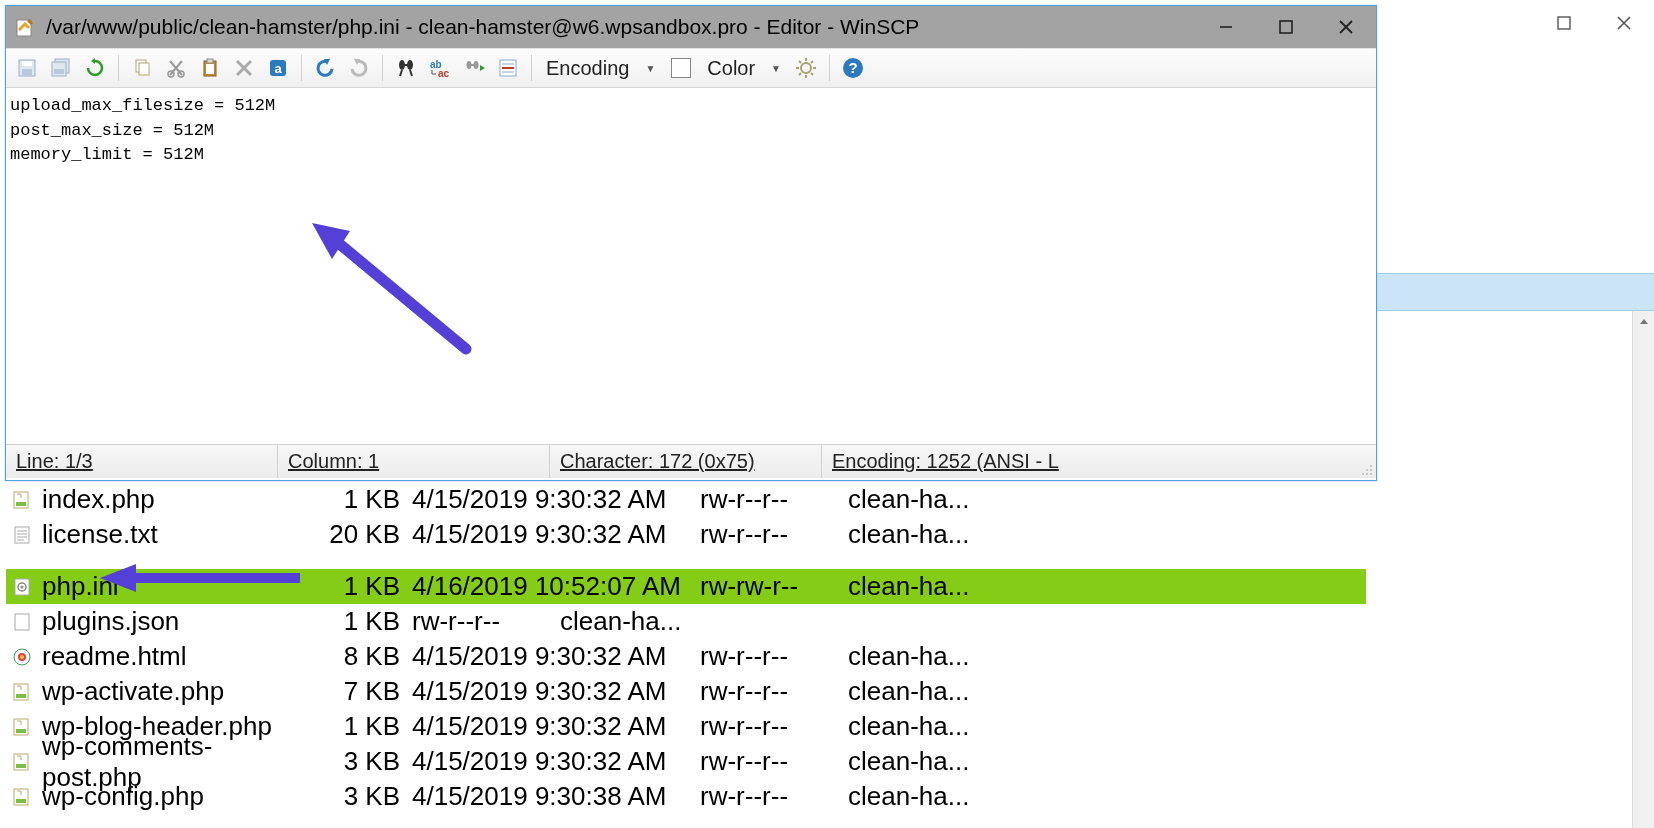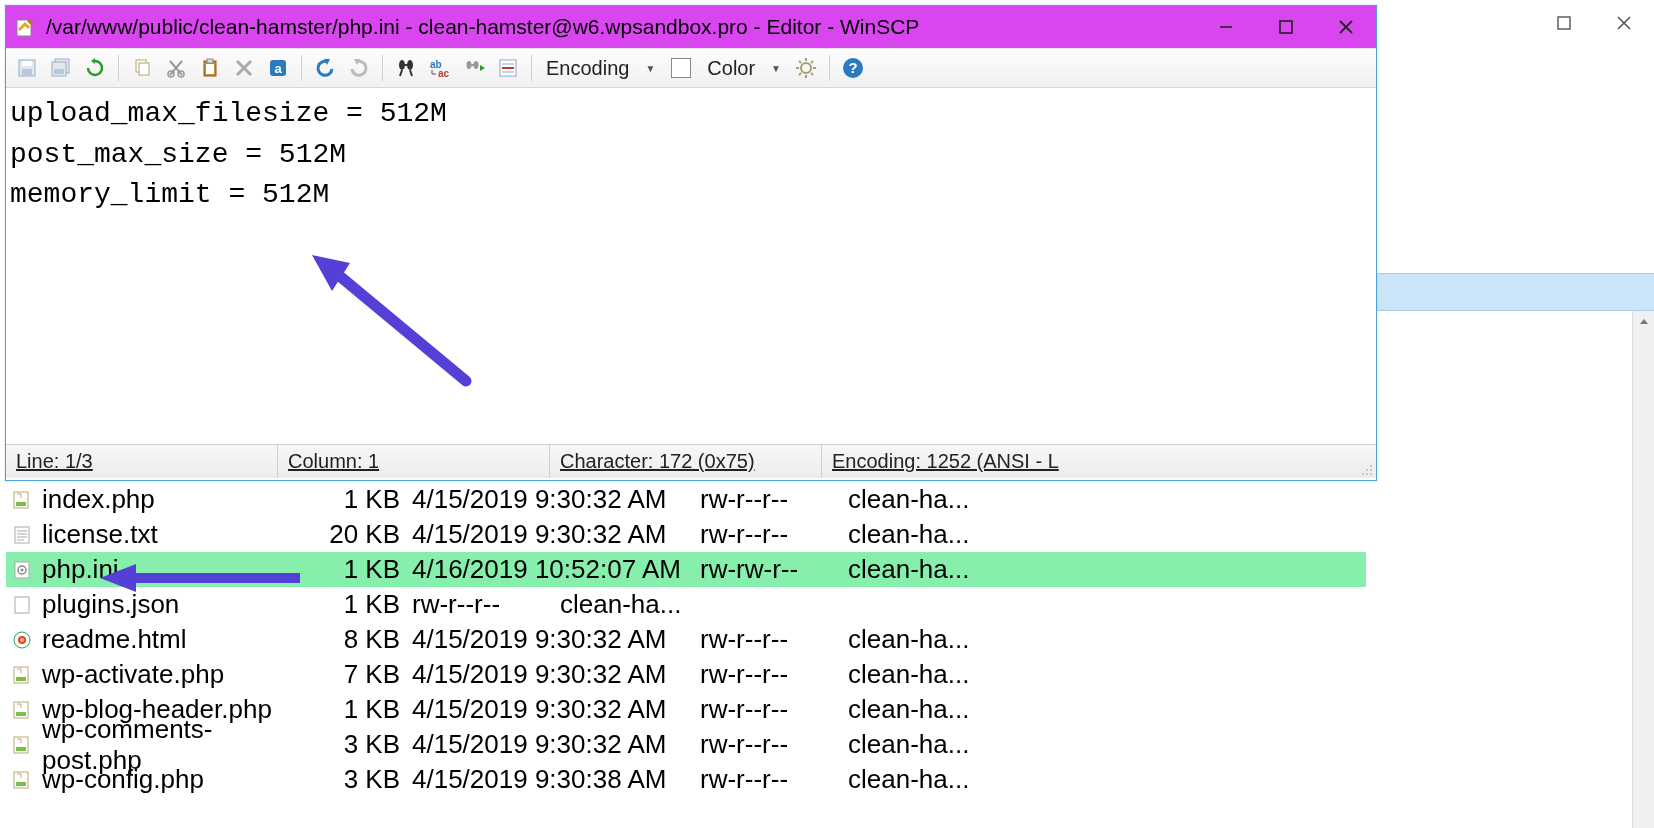--- a/index.html
+++ b/index.html
@@ -64,21 +64,21 @@
     height:476px;
     background:#fff;
     border:1px solid #4da3e0;
     box-shadow: 0 0 0 1px rgba(77,163,224,0.15);
   }
   .titlebar {
     height:42px;
     display:flex;
     align-items:center;
     padding:0 0 0 8px;
-    background:#d946ef;
+    background:#a3a3a3;
   }
   .title-icon {
     width:22px; height:22px;
     margin-right:10px;
     display:inline-flex; align-items:center; justify-content:center;
   }
   .title-text {
     font-size:21px;
     color:#000;
     flex:1;
@@ -126,21 +126,21 @@
   .color-swatch {
     width:20px; height:20px;
     border:1px solid #888;
     background:#fff;
   }
 
   .editor-body {
     background:#fff;
     padding:6px 4px;
     font-family: Consolas, "Courier New", monospace;
-    font-size:28px;
+    font-size:17px;
     line-height:1.45;
     height: calc(100% - 42px - 40px - 36px);
     white-space:pre;
     position:relative;
   }
 
   .annot-arrow1 {
     position:absolute;
     top:82px;
     left:300px;
@@ -178,21 +178,22 @@
     font-size:26px;
     background:#fff;
   }
   .file-row {
     display:flex;
     align-items:center;
     height:35px;
     padding-left:4px;
   }
   .file-row.selected {
-    background:#86efac;
+    background:#84cc16;
+    margin-top:17px;
   }
   .file-icon {
     width:24px; height:24px;
     margin-right:8px;
     display:inline-flex;align-items:center;justify-content:center;
     flex-shrink:0;
   }
   .col-name { width:296px; display:flex; align-items:center;}
   .col-size { width:106px; text-align:right; padding-right:12px;}
   .col-changed { width:288px;}

